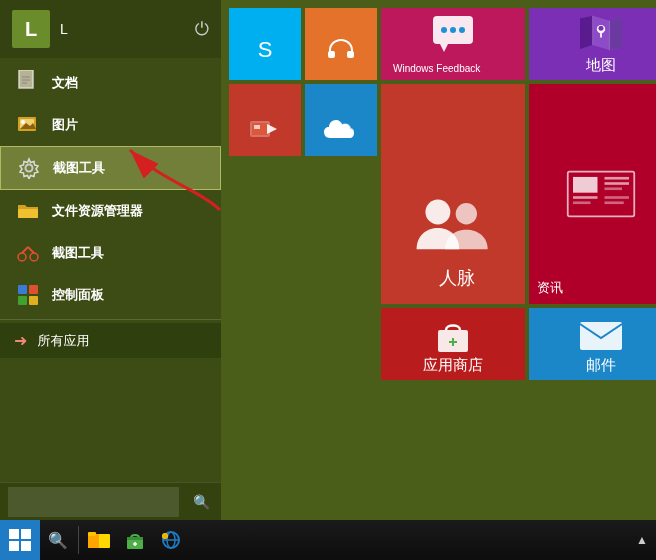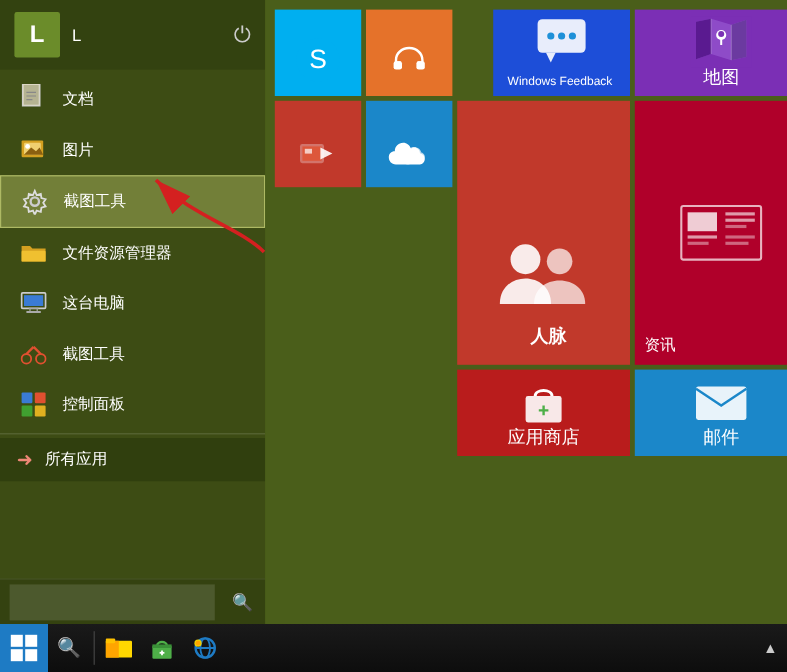--- a/index.html
+++ b/index.html
@@ -117,20 +117,21 @@
       padding: 4px 0;
     }
     .menu-item {
       display: flex;
       align-items: center;
       padding: 7px 14px;
       color: white;
       cursor: pointer;
       font-size: 13px;
       min-height: 38px;
+      font-weight: bold;
     }
     .menu-item.highlighted {
       background: rgba(180,190,100,0.45);
       border: 1px solid rgba(200,210,120,0.7);
     }
     .menu-item-icon {
       width: 28px;
       height: 28px;
       margin-right: 10px;
       display: flex;
@@ -220,21 +221,21 @@
     .tile-label {
       color: white;
       font-size: 15px;
       text-align: center;
       line-height: 1.2;
     }
 
     
     .tile-skype { background: #00aff0; grid-column:1; grid-row:1; }
     .tile-headphones { background: #e5722a; grid-column:2; grid-row:1; }
-    .tile-feedback { background: #1d4ed8; grid-column:3; grid-row:1; justify-content: space-between; margin-left: 30px; }
+    .tile-feedback { background: #be185d; grid-column:3; grid-row:1; justify-content: space-between; }
     .tile-map { background: #7b2fb5; grid-column:4; grid-row:1; justify-content:center; }
 
     
     .tile-icon {
       font-size: 28px;
       color: white;
       line-height: 1;
     }
 
     
@@ -340,33 +341,20 @@
       <div class="menu-item">
         <div class="menu-item-icon">
           <svg width="22" height="18" viewBox="0 0 22 18">
             <path d="M1 3 L1 16 L21 16 L21 5 L10 5 L8 3 Z" fill="#d4a020"></path>
             <rect x="1" y="7" width="20" height="9" fill="#f0c030" rx="1"></rect>
           </svg>
         </div>
         <span class="menu-item-text">文件资源管理器</span>
       </div>
 
-      <div class="menu-item">
-        <div class="menu-item-icon">
-          <svg width="22" height="20" viewBox="0 0 22 20">
-            <rect x="1" y="1" width="20" height="13" fill="none" stroke="#ccc" stroke-width="1.5" rx="1"></rect>
-            <rect x="3" y="3" width="16" height="9" fill="#3a7bd5"></rect>
-            <line x1="7" y1="14" x2="15" y2="14" stroke="#aaa" stroke-width="1"></line>
-            <line x1="8" y1="14" x2="8" y2="17" stroke="#aaa" stroke-width="1"></line>
-            <line x1="14" y1="14" x2="14" y2="17" stroke="#aaa" stroke-width="1"></line>
-            <line x1="5" y1="17" x2="17" y2="17" stroke="#aaa" stroke-width="1.5"></line>
-          </svg>
-        </div>
-        <span class="menu-item-text">这台电脑</span>
-      </div>
 
       <div class="menu-item">
         <div class="menu-item-icon">
           <svg width="22" height="22" viewBox="0 0 22 22">
             <circle cx="5" cy="15" r="4" fill="none" stroke="#e05030" stroke-width="1.5"></circle>
             <circle cx="17" cy="15" r="4" fill="none" stroke="#e05030" stroke-width="1.5"></circle>
             <line x1="5" y1="11" x2="11" y2="5" stroke="#e05030" stroke-width="2"></line>
             <line x1="17" y1="11" x2="11" y2="5" stroke="#e05030" stroke-width="2"></line>
           </svg>
         </div>
@@ -475,21 +463,21 @@
 
     <div class="tile" style="grid-column:3;grid-row:2;grid-row-end:4;background:#c1392b;">
       <svg class="people-svg" viewBox="0 0 90 80">
 
         <circle cx="28" cy="22" r="14" fill="white" opacity="0.9"></circle>
         <path d="M4 64 C4 48 16 40 28 40 C40 40 52 48 52 64" fill="white" opacity="0.9"></path>
 
         <circle cx="60" cy="24" r="12" fill="white" opacity="0.7"></circle>
         <path d="M36 64 C36 50 47 42 60 42 C73 42 84 50 84 64" fill="white" opacity="0.7"></path>
       </svg>
-      <div class="tile-label" style="align-self:flex-end;padding-bottom:8px;padding-left:8px;font-size:15px;align-self:flex-start;width:100%;font-weight:bold;">人脉</div>
+      <div class="tile-label" style="align-self:flex-end;padding-bottom:8px;padding-left:8px;font-size:18px;align-self:flex-start;width:100%;">人脉</div>
     </div>
 
     <div class="tile" style="grid-column:4;grid-row:2;grid-row-end:4;background:#b0002a;justify-content:center;align-items:center;">
       <svg class="news-icon" viewBox="0 0 80 55">
         <rect x="2" y="2" width="76" height="51" rx="2" fill="none" stroke="white" stroke-width="2" opacity="0.7"></rect>
         <rect x="8" y="8" width="28" height="18" fill="white" opacity="0.8"></rect>
         <rect x="8" y="30" width="28" height="3" fill="white" opacity="0.6"></rect>
         <rect x="8" y="36" width="20" height="3" fill="white" opacity="0.4"></rect>
         <rect x="44" y="8" width="28" height="3" fill="white" opacity="0.6"></rect>
         <rect x="44" y="14" width="28" height="3" fill="white" opacity="0.6"></rect>

